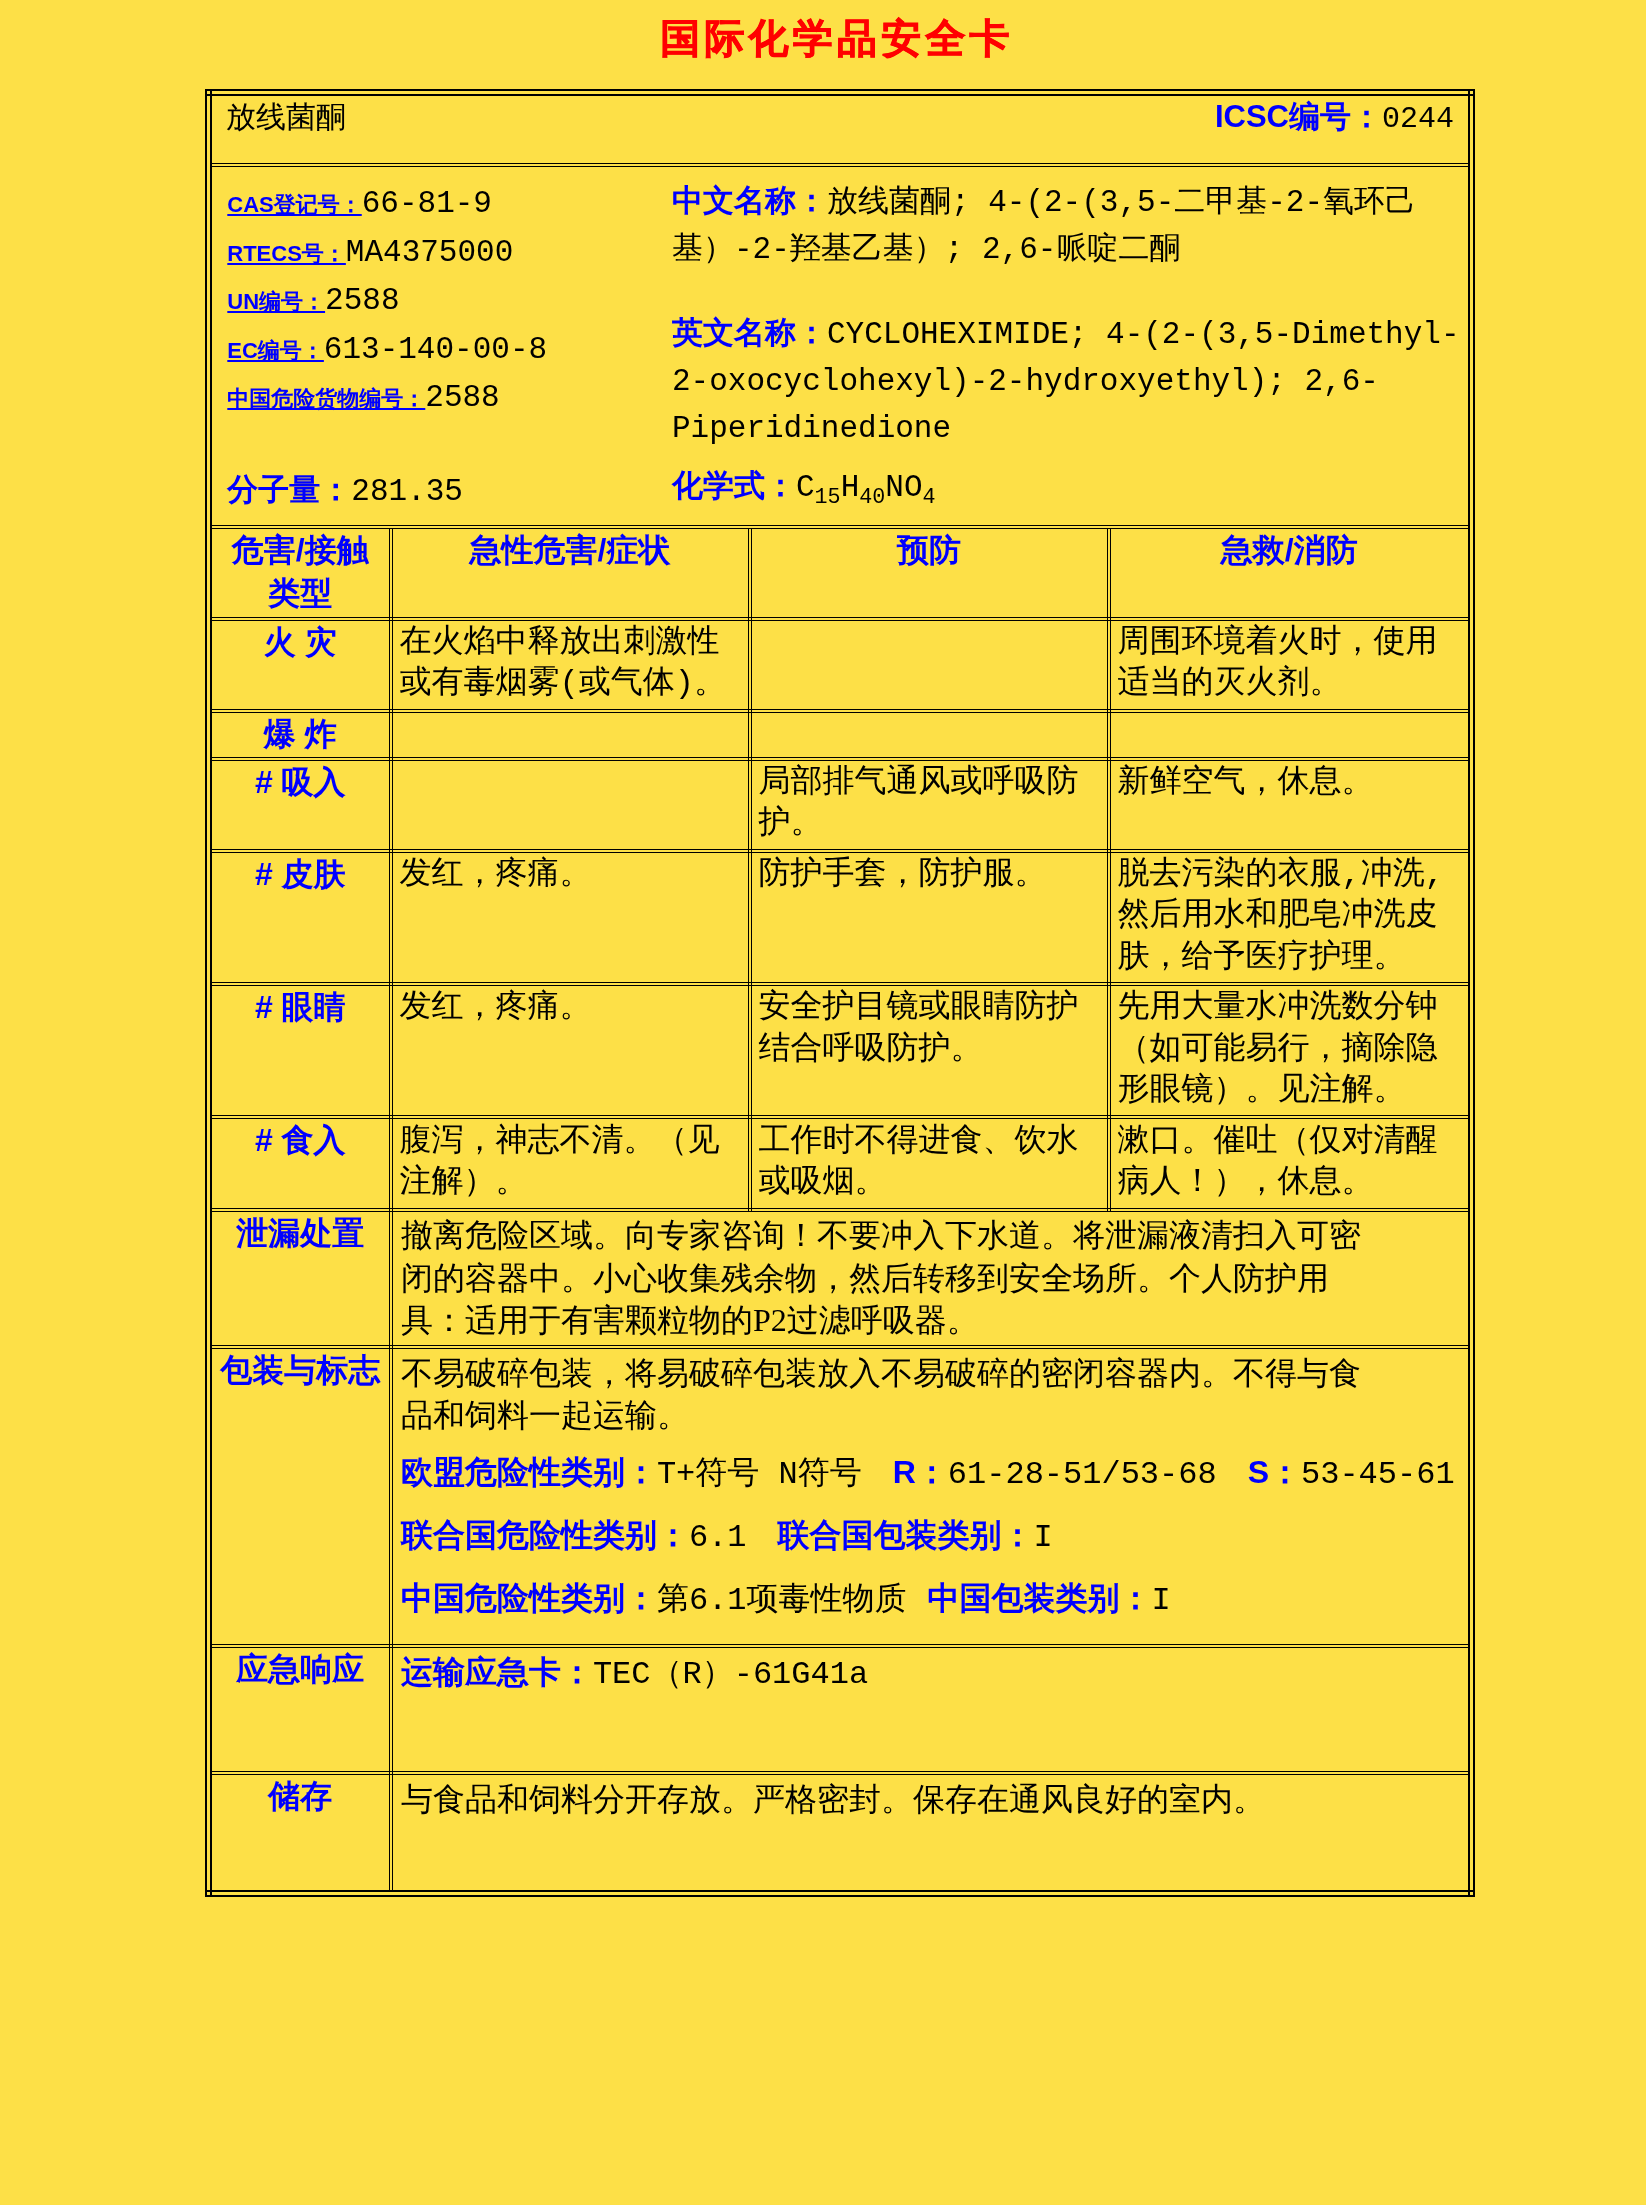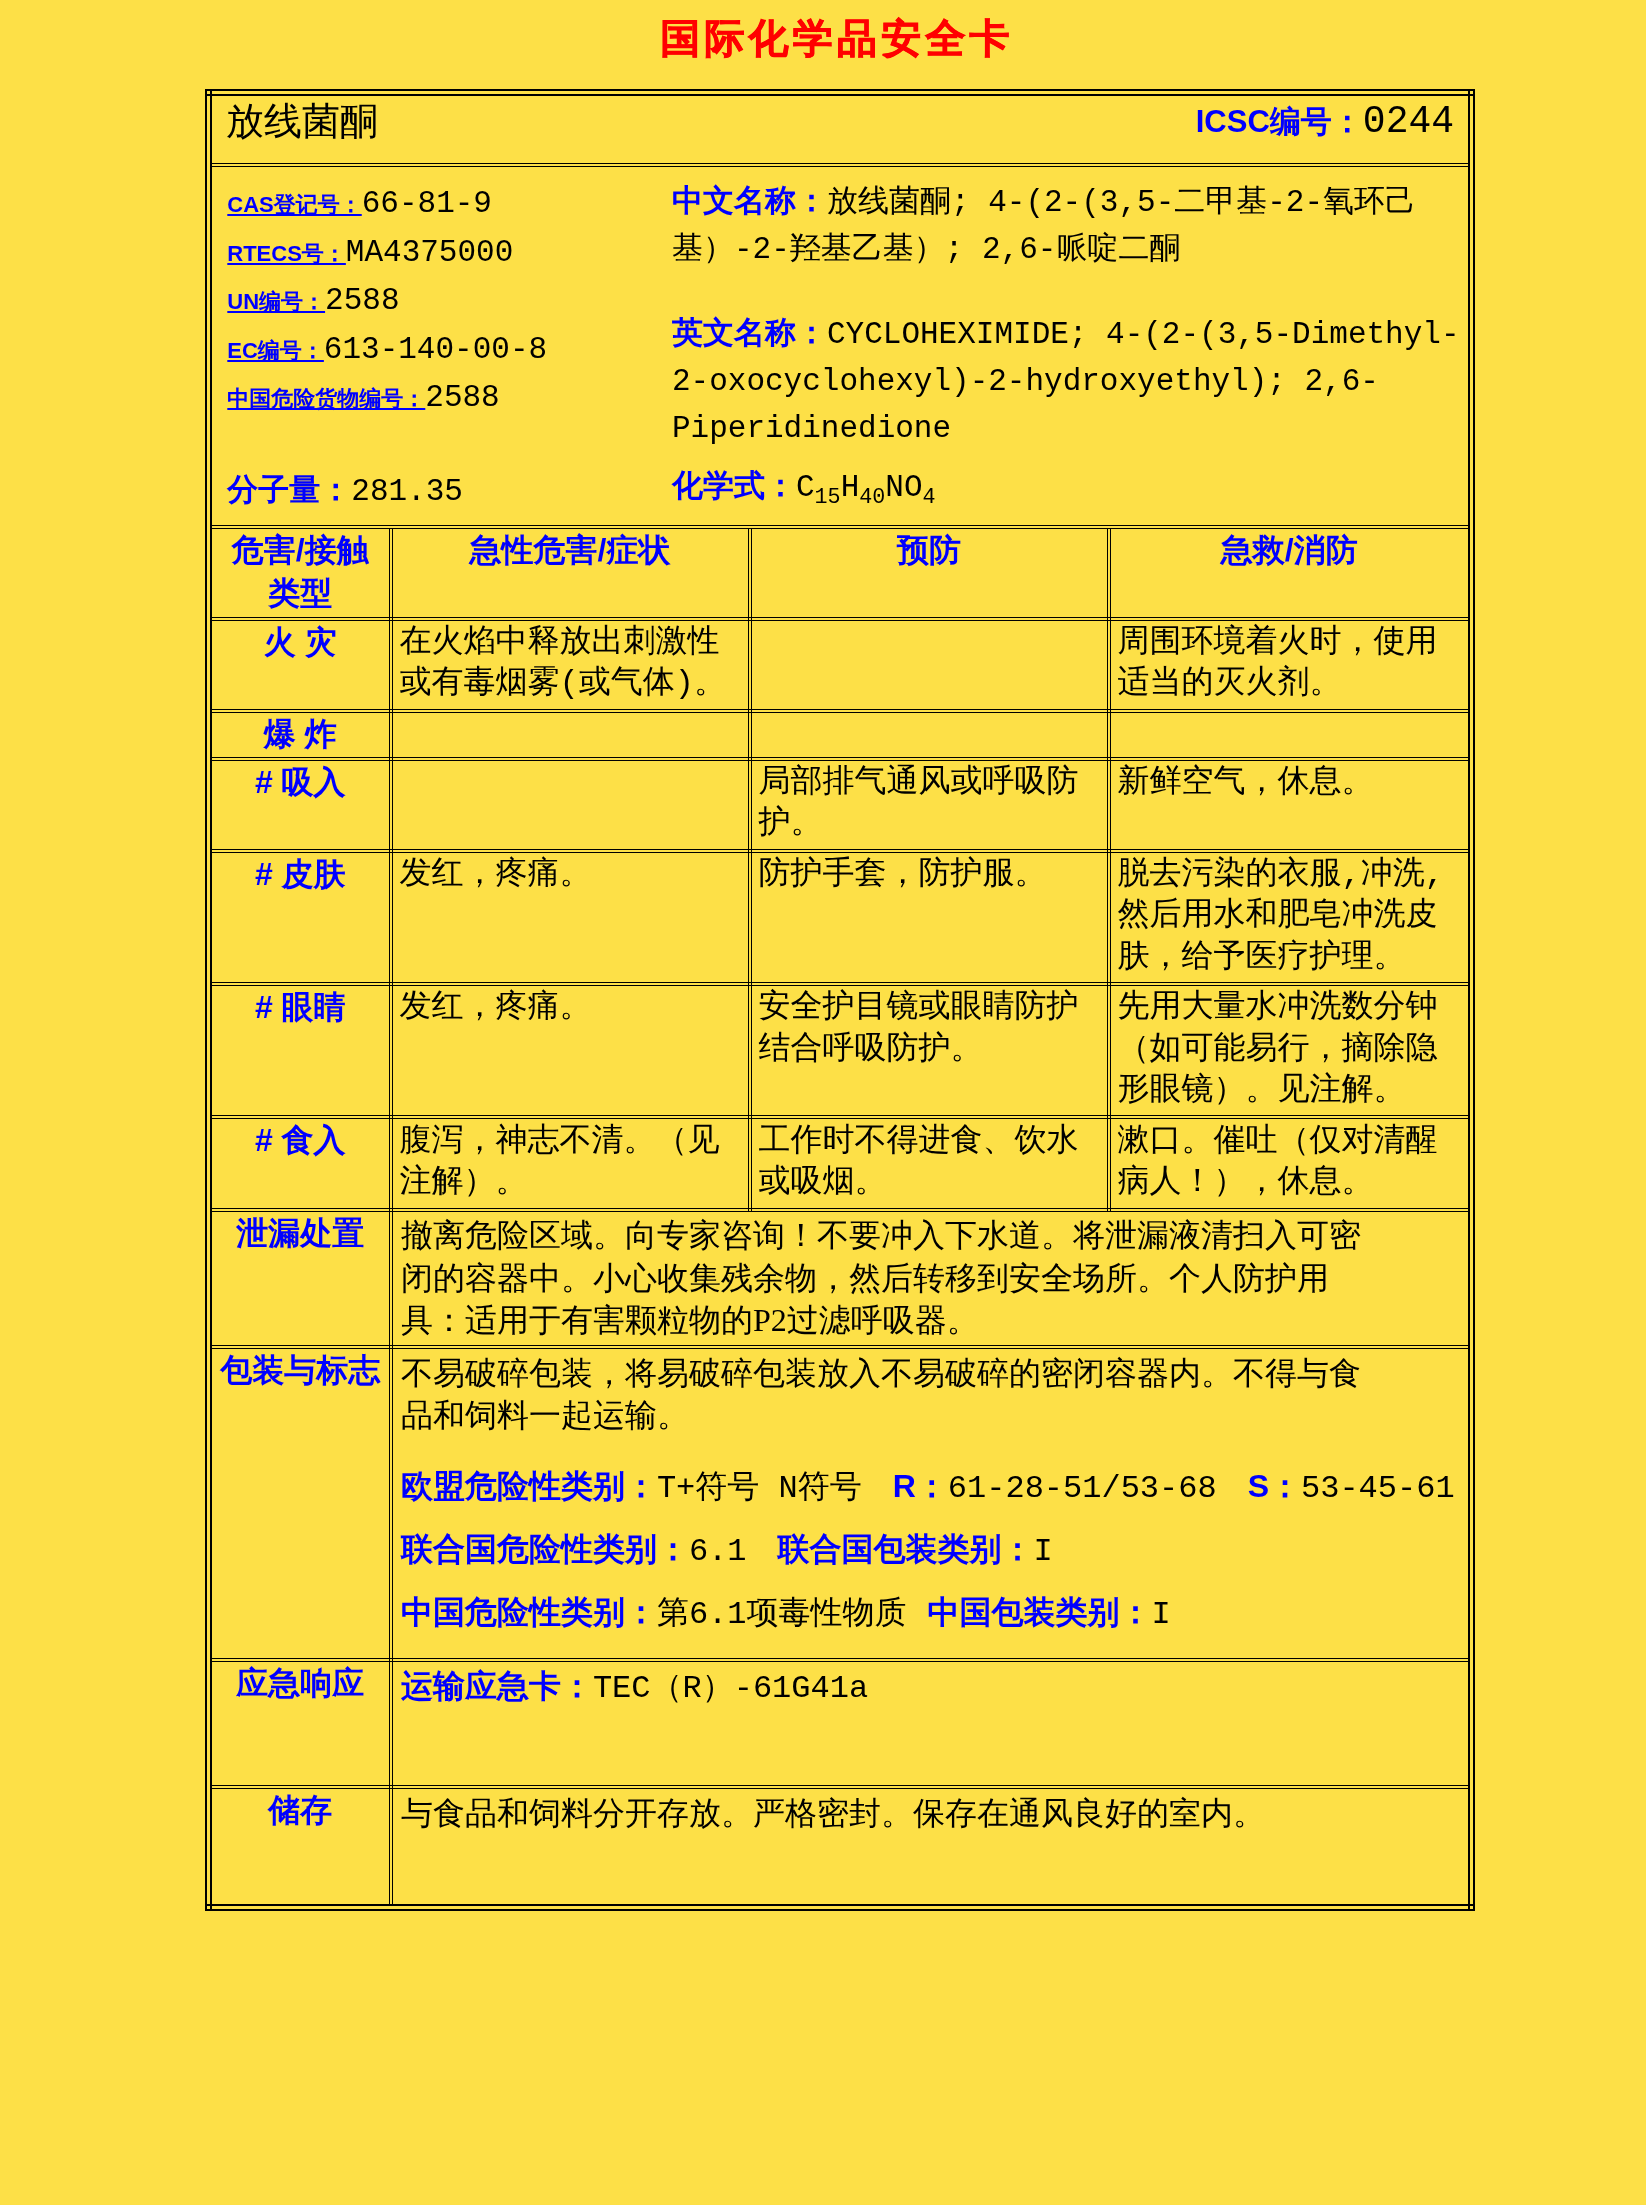--- a/index.html
+++ b/index.html
@@ -13,21 +13,21 @@
   table.card td{border:4.9px double #000;vertical-align:top;overflow:hidden;}
 
   
   .val, .c {font-family:"Liberation Mono","DejaVu Sans Mono",monospace;color:#000;}
   .lbl{font-family:"Liberation Sans","DejaVu Sans",sans-serif;font-weight:bold;color:#0000ff;}
 
   
   tr.r-name{height:72px;}
   td.name-cell{vertical-align:middle;padding:0 14px;}
   .name-wrap{display:flex;justify-content:space-between;align-items:center;}
-  .name-wrap .val{font-size:38px;}
+  .name-wrap .val{font-size:30px;}
   .name-wrap .lbl{font-size:31px;}
 
   
   tr.r-reg{height:362px;}
   td.reg-cell{position:relative;padding:0;}
   .reg-left{position:absolute;left:15.3px;top:12.5px;width:439px;}
   .reg-field{font-size:31px;line-height:1.5;white-space:nowrap;}
   .reg-field .lbl{font-size:22px;text-decoration:underline;}
   .reg-field .val{font-size:31px;}
   .reg-right{position:absolute;left:460px;top:12.5px;width:794px;}
@@ -56,21 +56,21 @@
   tr.r-ingest{height:82px;margin-left:8px;}
   tr.r-spill{height:120px;}
   tr.r-pack{height:287px;}
   tr.r-emer{height:127px;}
   tr.r-stor{height:120px;}
   td.wide{font-size:32px;line-height:1.32;padding:2.8px 84px 4.2px 8.4px;}
   .pk{margin:0 0 18px 0;white-space:nowrap;font-size:32px;}
   .pk .lbl{font-size:32px;}
   .pk .gap{display:inline-block;width:31px;}
   .pk .gap-sm{display:inline-block;width:21px;}
-  .note{margin:0 0 28px 0;}
+  .note{margin:0 0 14px 0;}
 </style>
 </head>
 <body>
 
 <div class="page">
 
   <div class="title">国际化学品安全卡</div>
 
   <table class="card">
     <colgroup>

